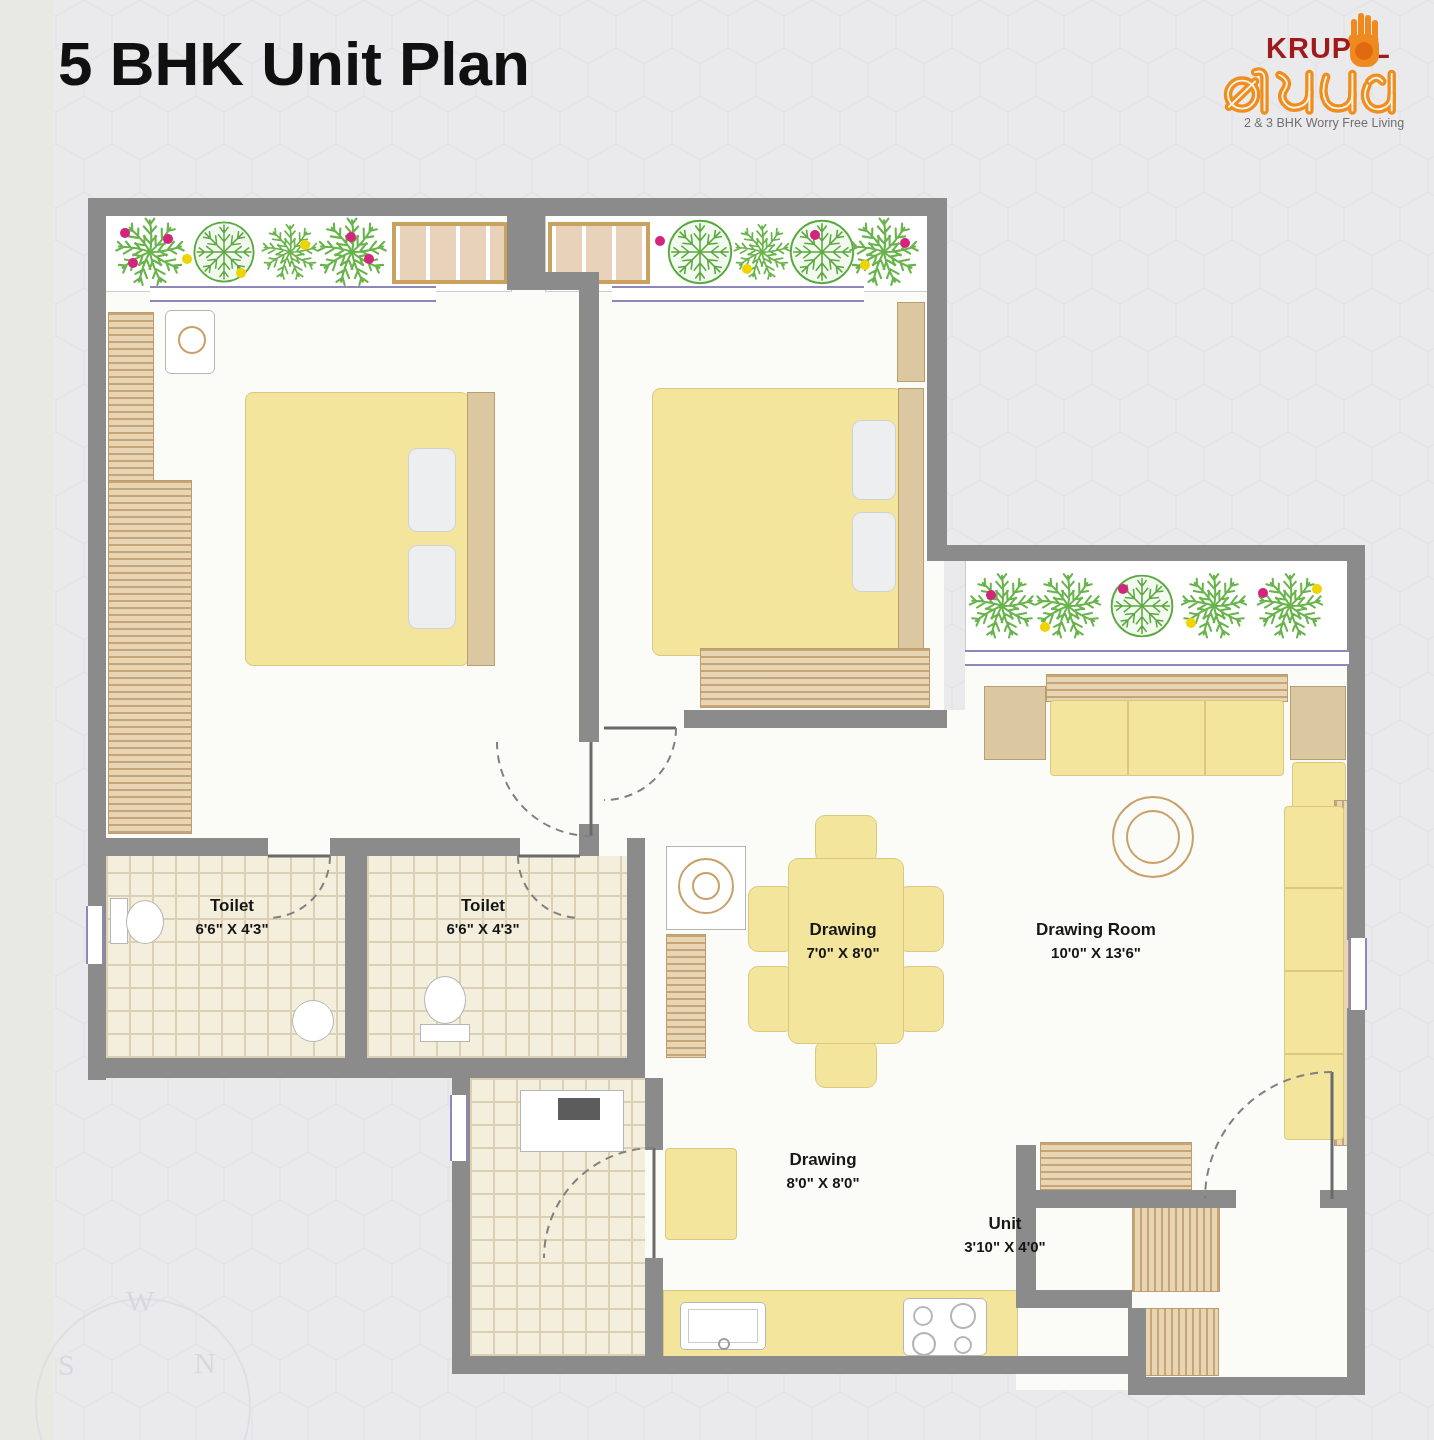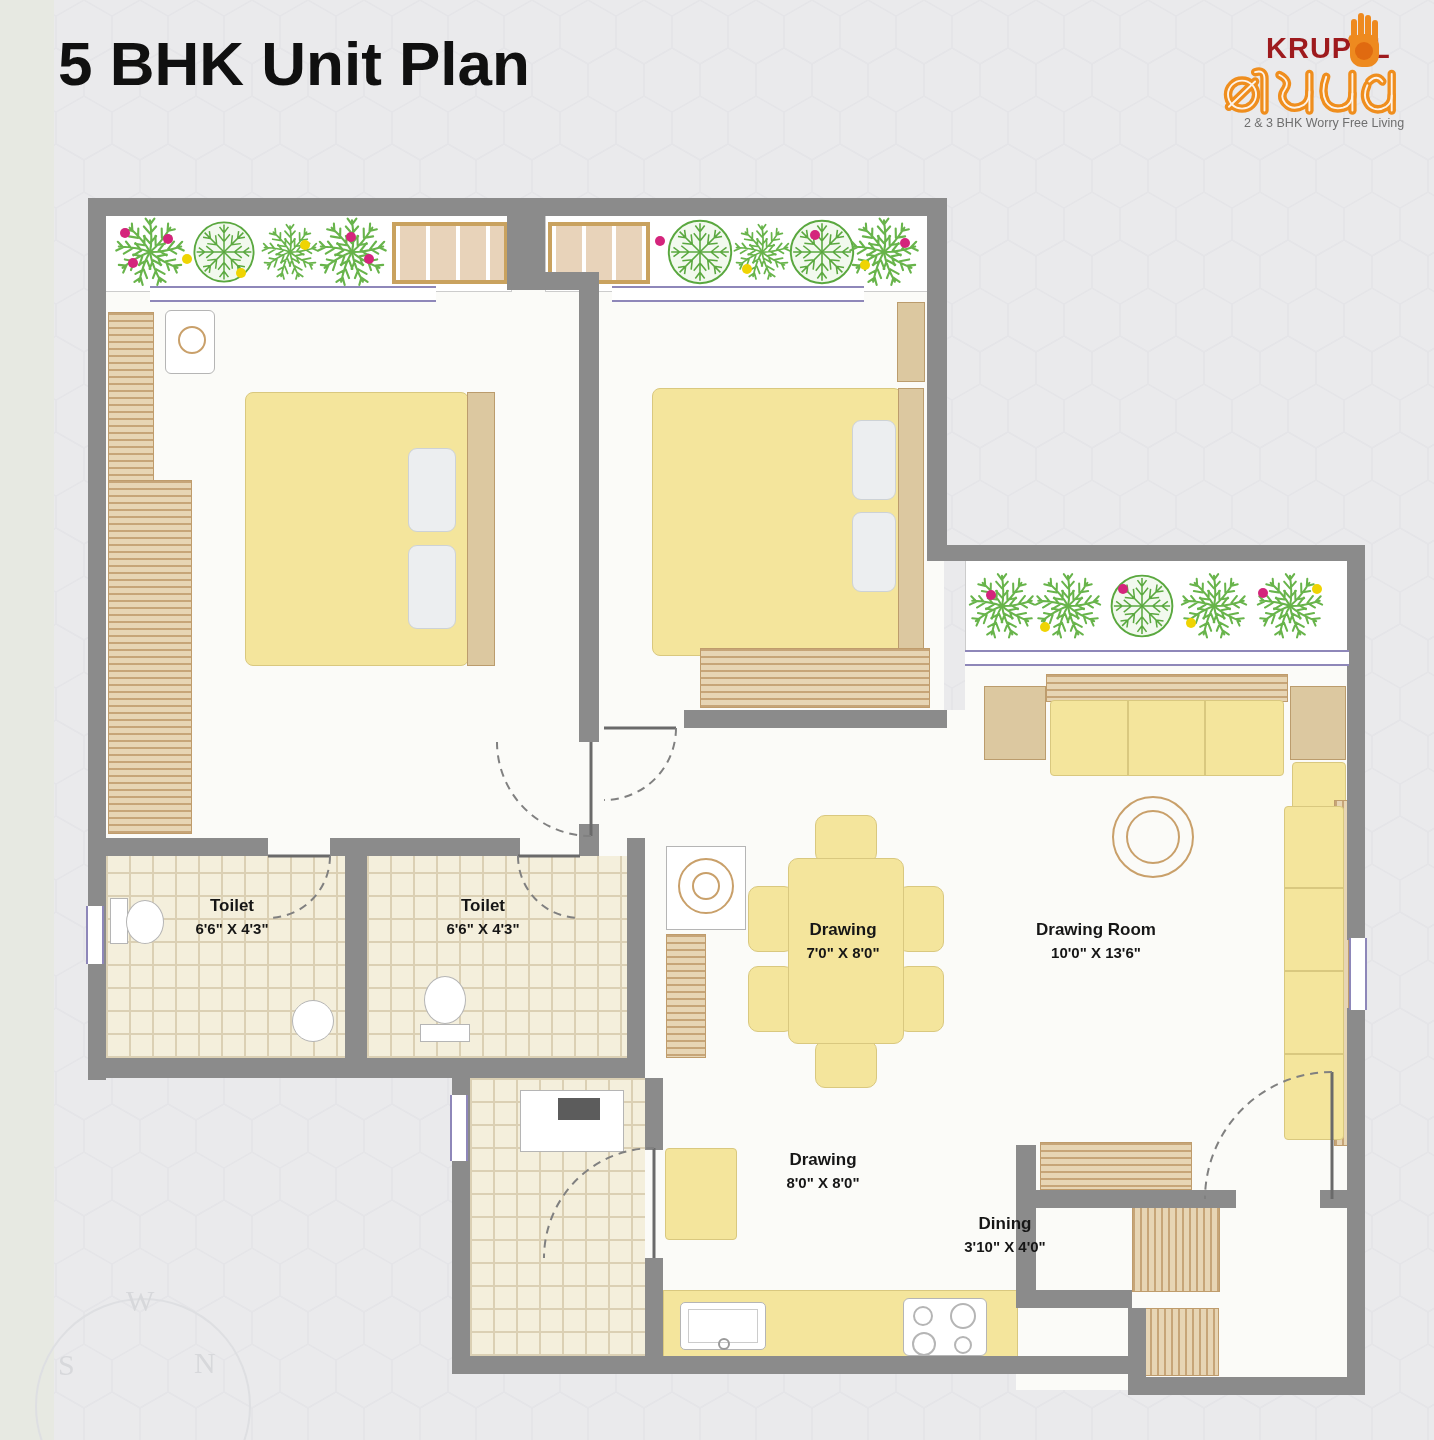--- a/index.html
+++ b/index.html
@@ -341,21 +341,21 @@
   </div>
   <div class="room-label" style="left:991px;top:918px;">
     <span class="rname">Drawing Room</span>
     <span class="rdims">10'0" X 13'6"</span>
   </div>
   <div class="room-label" style="left:718px;top:1148px;">
     <span class="rname">Drawing</span>
     <span class="rdims">8'0" X 8'0"</span>
   </div>
   <div class="room-label" style="left:900px;top:1212px;">
-    <span class="rname">Dining</span>
+    <span class="rname">Unit</span>
     <span class="rdims">3'10" X 4'0"</span>
   </div>
 
   <svg class="arcs" width="1434" height="1440">
     <g stroke="#6a6a6a" stroke-width="3" fill="none">
       <path d="M591 742 L591 836"></path>
       <path d="M604 728 L676 728"></path>
       <path d="M268 856 L330 856"></path>
       <path d="M518 856 L580 856"></path>
       <path d="M654 1148 L654 1258"></path>

